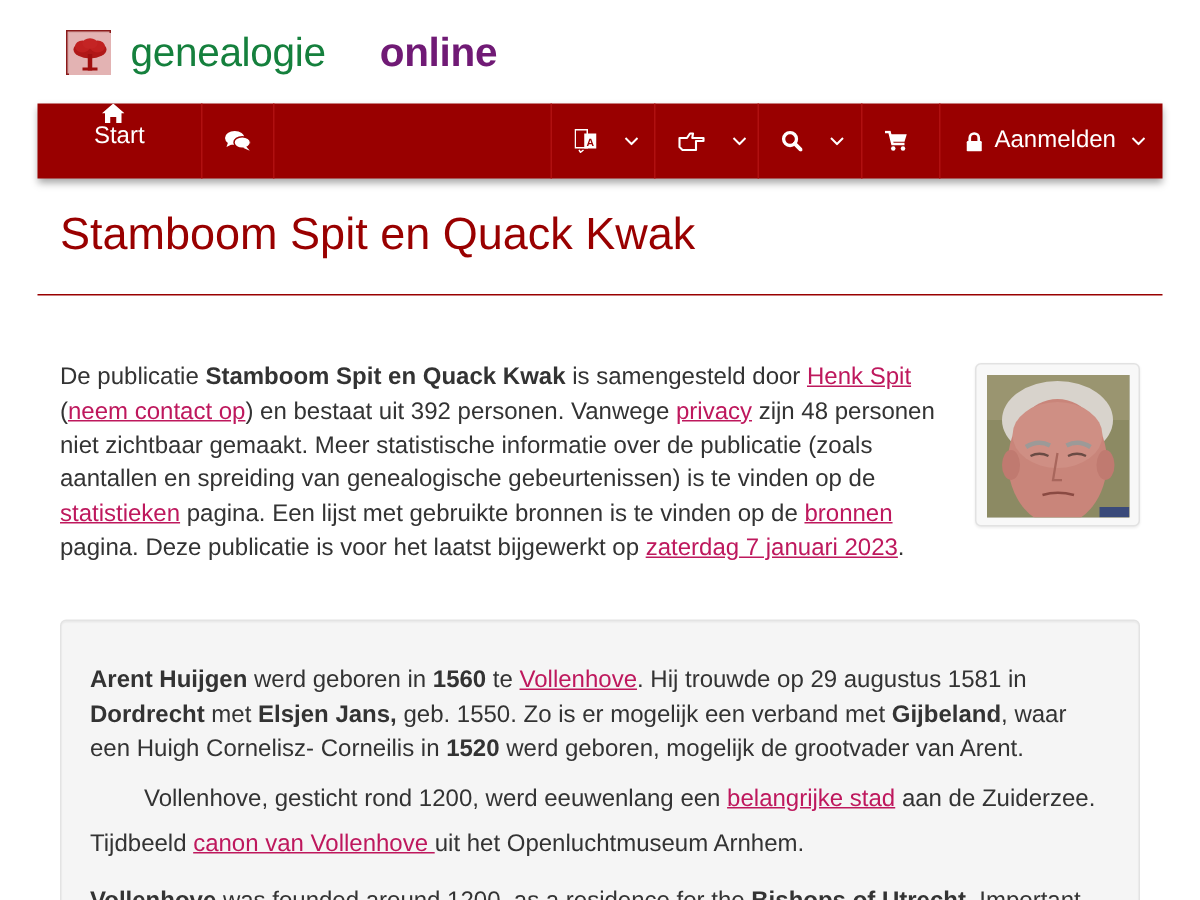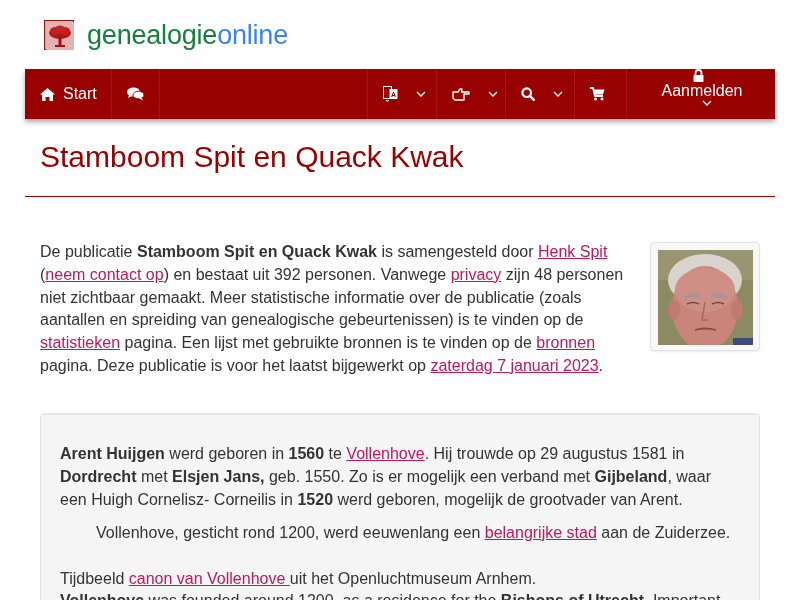--- a/index.html
+++ b/index.html
@@ -4,21 +4,21 @@
 <style>
   * { box-sizing: border-box; margin: 0; padding: 0; }
   html, body { width: 800px; height: 600px; overflow: hidden; background: #ffffff; }
   body { font-family: "Liberation Sans", sans-serif; color: #333333; position: relative; }
 
   .logo-bar { position: absolute; left: 44px; top: 18px; height: 34px; display: flex; align-items: center; }
   .logo-icon { width: 30px; height: 30px; border: 1px solid #8a1a1a; background: #d9a6a6; position: relative; margin-right: 13px; }
   .logo-icon svg { position: absolute; left: 1px; top: 1px; }
   .logo-text { font-size: 27px; letter-spacing: -0.2px; }
   .logo-text .g { color: #15803d; }
-  .logo-text .o { color: #3b82f6; font-weight: normal; }
+  .logo-text .o { color: #701a75; font-weight: bold; margin-left: 36px; }
 
   .navbar { position: absolute; left: 25px; top: 69px; width: 750px; height: 50px; background: #990000;
             box-shadow: 0 3px 5px rgba(0,0,0,0.35); display: flex; }
   .nav-item { height: 50px; display: flex; align-items: center; color: #fff; font-size: 16px;
               border-right: 1px solid #b01010; padding: 0 15px; cursor: pointer; }
   .nav-item .ico { display: inline-flex; align-items: center; justify-content: center; margin-right: 8px; }
   .nav-item .chev { margin-left: 10px; display: inline-flex; }
   .nav-spacer { flex: 1; border-right: 1px solid #b01010; }
   .nav-item.first { padding-left: 15px; }
   .nav-item.noborder { border-right: none; }
@@ -51,21 +51,21 @@
       <ellipse cx="19" cy="9" rx="5" ry="4" fill="#c02020"></ellipse>
       <ellipse cx="14" cy="7" rx="5" ry="3.5" fill="#c42424"></ellipse>
       <rect x="12.5" y="14" width="3" height="11" fill="#a01010"></rect>
       <rect x="9" y="23" width="10" height="2" fill="#a01010"></rect>
     </svg>
   </span>
   <span class="logo-text"><span class="g">genealogie</span><span class="o">online</span></span>
 </div>
 
 <nav class="navbar">
-  <div class="nav-item first" style="width:87px;">
+  <div class="nav-item first" style="width:110px;flex-direction:column;">
     <span class="ico">
       <svg width="15" height="13" viewBox="0 0 15 13">
           <path d="M7.5 0 L15 6.5 L13 6.5 L13 13 L9.5 13 L9.5 9 L5.5 9 L5.5 13 L2 13 L2 6.5 L0 6.5 Z" fill="#fff"></path>
         </svg>
     </span>
     <span>Start</span>
   </div>
   <div class="nav-item" style="width:48px;">
     <span class="ico" style="margin-right:0;">
       <svg width="17" height="14" viewBox="0 0 17 14">
@@ -120,21 +120,21 @@
   <div class="nav-item" style="width:52px;">
     <span class="ico" style="margin-right:0;">
       <svg width="15" height="14" viewBox="0 0 15 14">
           <path d="M0 1 L3 1 L5 9 L13 9" fill="none" stroke="#fff" stroke-width="1.8"></path>
           <path d="M3.5 2.5 L14.5 2.5 L13 7.5 L4.5 7.5 Z" fill="#fff"></path>
           <circle cx="5.5" cy="12" r="1.5" fill="#fff"></circle>
           <circle cx="12" cy="12" r="1.5" fill="#fff"></circle>
         </svg>
     </span>
   </div>
-  <div class="nav-item noborder" style="width:148px; padding-left:17px;flex-direction:column;">
+  <div class="nav-item noborder" style="width:148px; padding-left:17px;">
     <span class="ico">
       <svg width="11" height="13" viewBox="0 0 11 13">
           <path d="M2.5 6 L2.5 4 A3 3 0 0 1 8.5 4 L8.5 6" fill="none" stroke="#fff" stroke-width="1.8"></path>
           <rect x="0.5" y="6" width="10" height="7" rx="0.8" fill="#fff"></rect>
         </svg>
     </span>
     <span>Aanmelden</span>
     <span class="chev">
       <svg width="10" height="6" viewBox="0 0 10 6">
           <path d="M1 1 L5 5 L9 1" fill="none" stroke="#fff" stroke-width="1.3"></path>
@@ -165,15 +165,15 @@
       <path d="M47 52 L44 70 L50 70" stroke="#a8665c" stroke-width="1.5" fill="none"></path>
       <path d="M37 80 Q47 77 58 80" stroke="#8a4a42" stroke-width="1.8" fill="none"></path>
       <rect x="75" y="88" width="20" height="7" fill="#3a4a7a"></rect>
     </svg>
   </div>
 </div>
 
 <div class="well">
   <p style="top:29px;"><b>Arent Huijgen</b><span> werd geboren in </span><b>1560</b><span> te </span><a class="lnk">Vollenhove</a><span>. Hij trouwde op 29 augustus 1581 in </span><b>Dordrecht</b><span> met </span><b>Elsjen Jans,</b><span> geb. 1550. Zo is er mogelijk een verband met </span><b>Gijbeland</b><span>, waar een Huigh Cornelisz- Corneilis in </span><b>1520</b><span> werd geboren, mogelijk de grootvader van Arent.</span></p>
   <p style="top:108px;margin-left:36px;"><span>Vollenhove, gesticht rond 1200, werd eeuwenlang een </span><a class="lnk">belangrijke stad</a><span> aan de Zuiderzee.</span></p>
-  <p style="top:154px;"><span>Tijdbeeld </span><a class="lnk">canon van Vollenhove </a><span>uit het Openluchtmuseum Arnhem.</span></p>
+  <p style="top:138px;"><span>Tijdbeeld </span><a class="lnk">canon van Vollenhove </a><span>uit het Openluchtmuseum Arnhem.</span></p>
   <p style="top:176px;"><b>Vollenhove</b><span> was founded around 1200, as a residence for the </span><b>Bishops of Utrecht</b><span>. Important</span></p>
 </div>
 
 </body></html>

